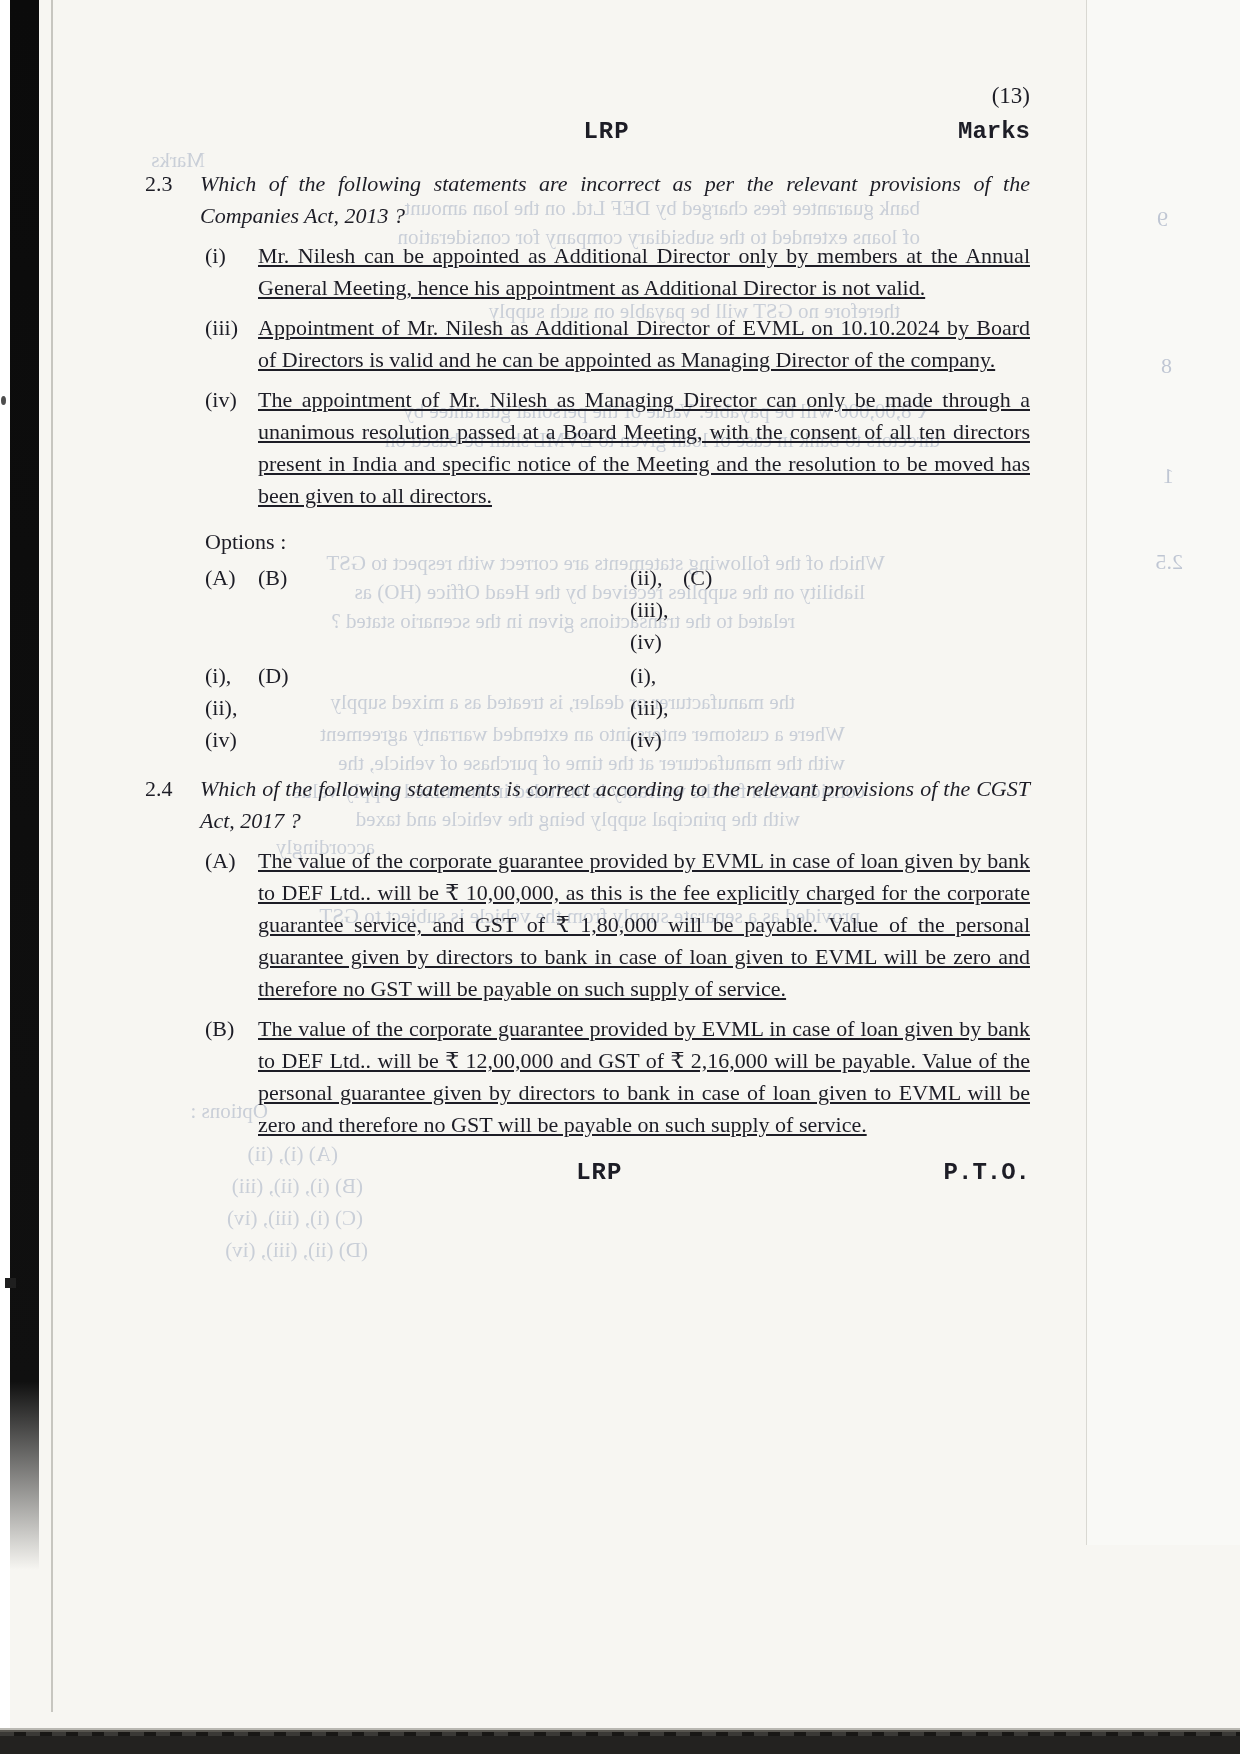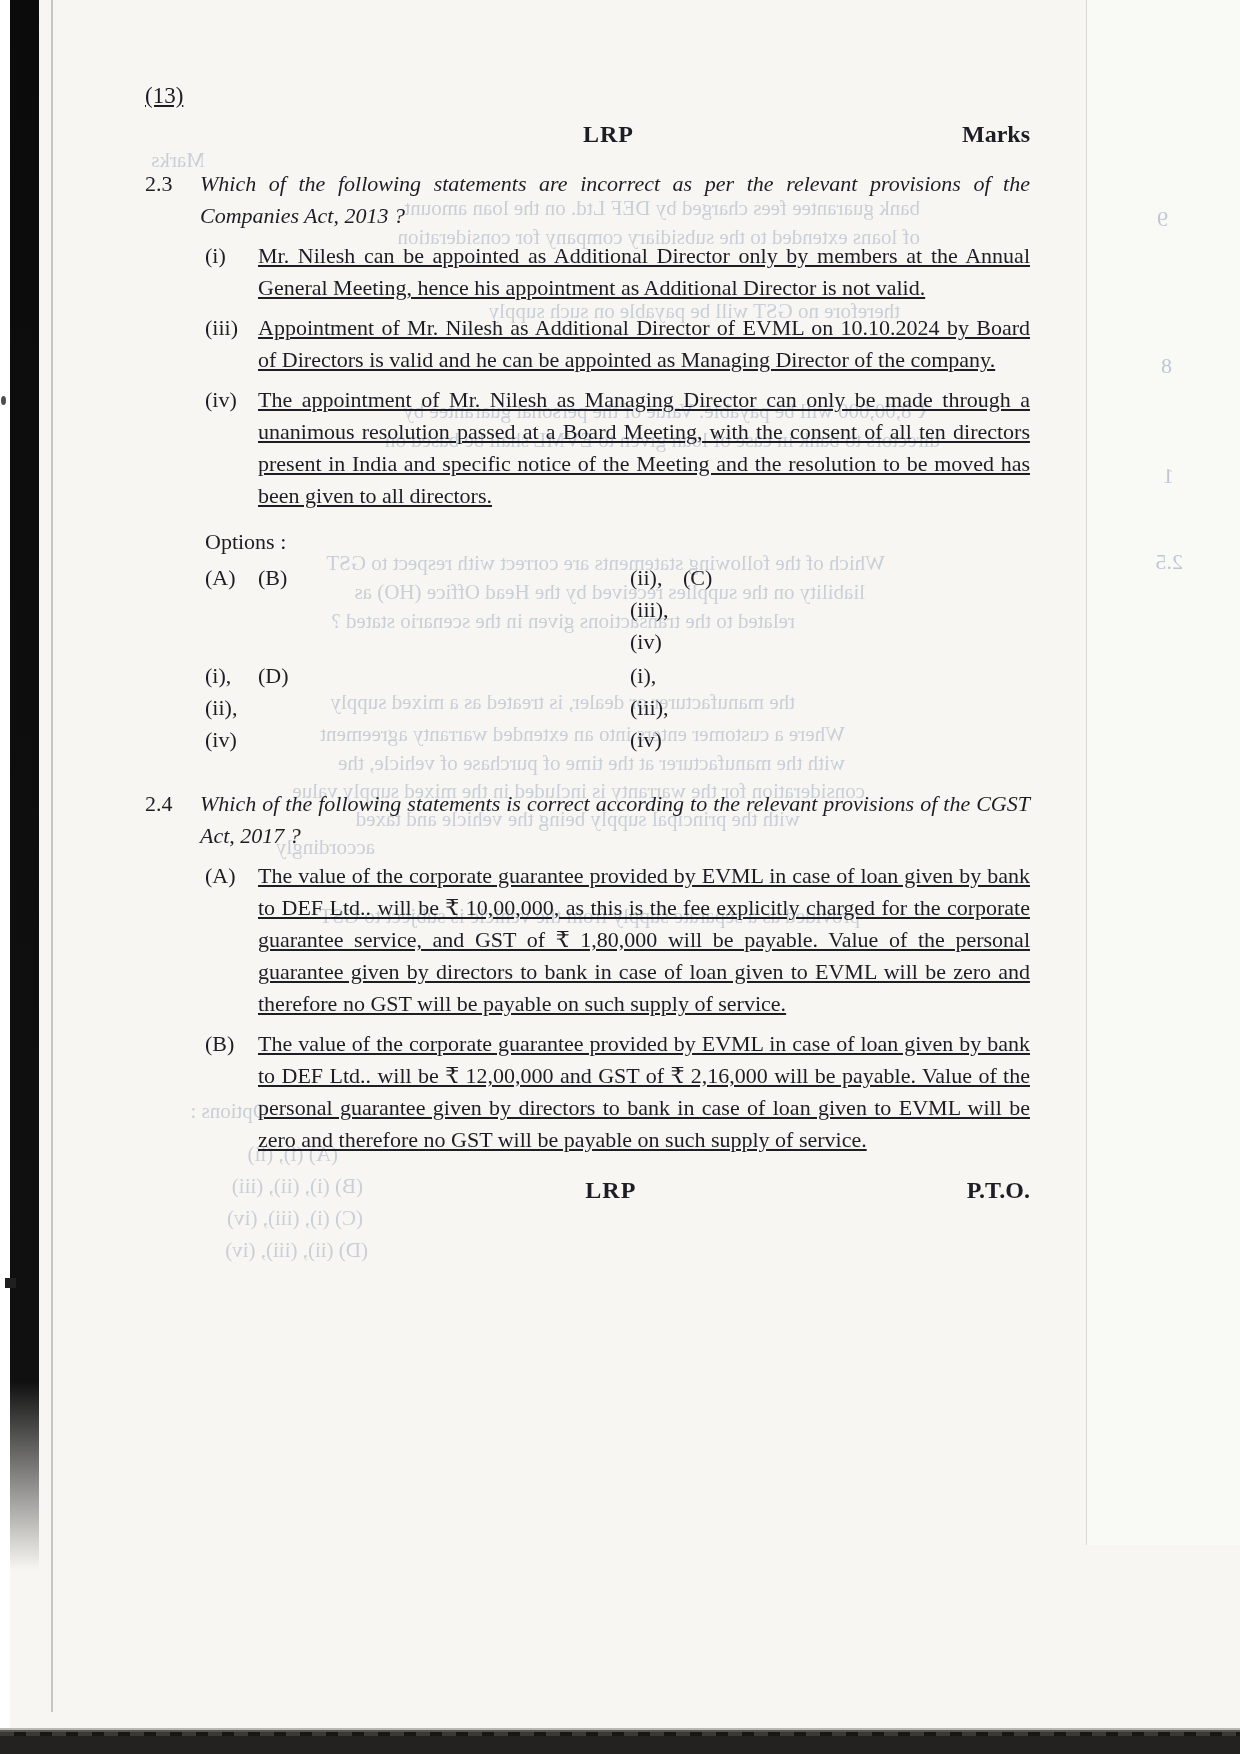--- a/index.html
+++ b/index.html
@@ -22,22 +22,22 @@
     background:repeating-linear-gradient(90deg,#3a3936 0 14px,#181715 14px 26px);}
   .speck-a{position:absolute;left:5px;top:1278px;width:11px;height:10px;background:#1f1f1f;}
   .speck-b{position:absolute;left:1px;top:396px;width:5px;height:9px;background:#4e4e4e;border-radius:50%;}
   
   .ghost{position:absolute;transform:scaleX(-1);filter:blur(0.7px);
     color:rgba(96,115,155,0.30);font-size:21px;line-height:28px;
     white-space:nowrap;overflow:hidden;pointer-events:none;}
   .ghost.digit{font-size:22px;color:rgba(96,115,155,0.38);}
   
   .content{position:absolute;left:145px;top:84px;width:885px;font-size:22px;line-height:32px;}
-  .page-number{text-align:left;font-size:23px;line-height:24px;text-decoration:underline;}
-  .hf-row{display:flex;align-items:center;margin-top:12px;height:28px;}
+  .page-number{text-align:right;font-size:23px;line-height:24px;}
+  .hf-row{display:flex;align-items:flex-end;margin-top:12px;height:28px;font-family:Liberation Mono, monospace;}
   .hf-center{flex:1;text-align:center;font-weight:bold;font-size:24px;letter-spacing:1px;}
   .hf-right{font-weight:bold;font-size:24px;}
   .hf-spacer{width:110px;}
   .footer-row{margin-top:20px;}
   .q-row{display:flex;margin-top:20px;}
   .q-num{width:55px;flex:0 0 55px;}
   .q-body{flex:1;}
   .q-text{margin:0;text-align:justify;font-style:italic;}
   .sub-item{display:flex;margin-top:8px;margin-left:60px;}
   .sub-label{width:53px;flex:0 0 53px;}
@@ -121,21 +121,21 @@
     <div class="options-grid">
       <span>(A)</span>
       <span>(B)</span>
       <span>(ii), (iii), (iv)</span>
       <span>(C)</span>
       <span>(i), (ii), (iv)</span>
       <span>(D)</span>
       <span>(i), (iii), (iv)</span>
     </div>
 
-    <div class="q-row" style="margin-top:32px">
+    <div class="q-row" style="margin-top:17px">
       <div class="q-num">2.4</div>
       <div class="q-body">
         <p class="q-text">Which of the following statements is correct according to the relevant provisions of the CGST Act, 2017 ?</p>
       </div>
     </div>
 
     <div class="sub-item">
       <div class="sub-label">(A)</div>
       <p class="sub-text">The value of the corporate guarantee provided by EVML in case of loan given by bank to DEF Ltd.. will be ₹ 10,00,000, as this is the fee explicitly charged for the corporate guarantee service, and GST of ₹ 1,80,000 will be payable. Value of the personal guarantee given by directors to bank in case of loan given to EVML will be zero and therefore no GST will be payable on such supply of service.</p>
     </div>

